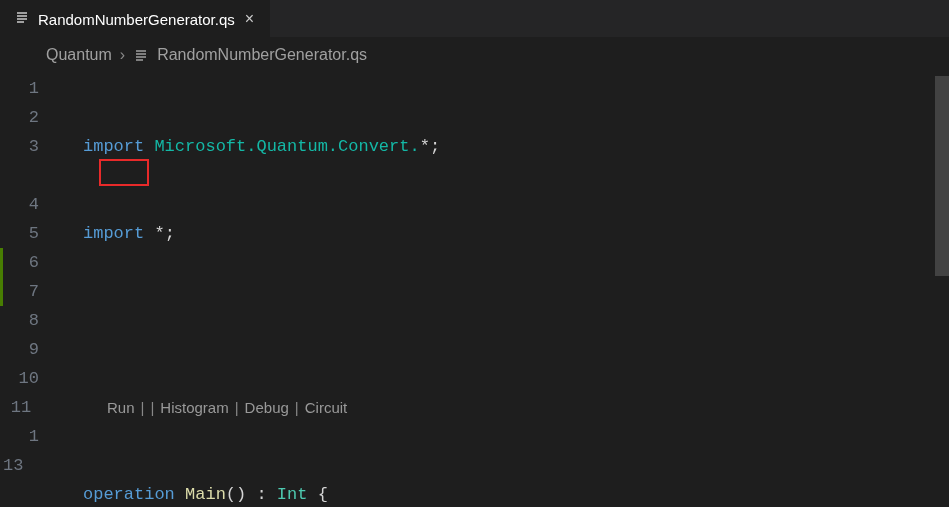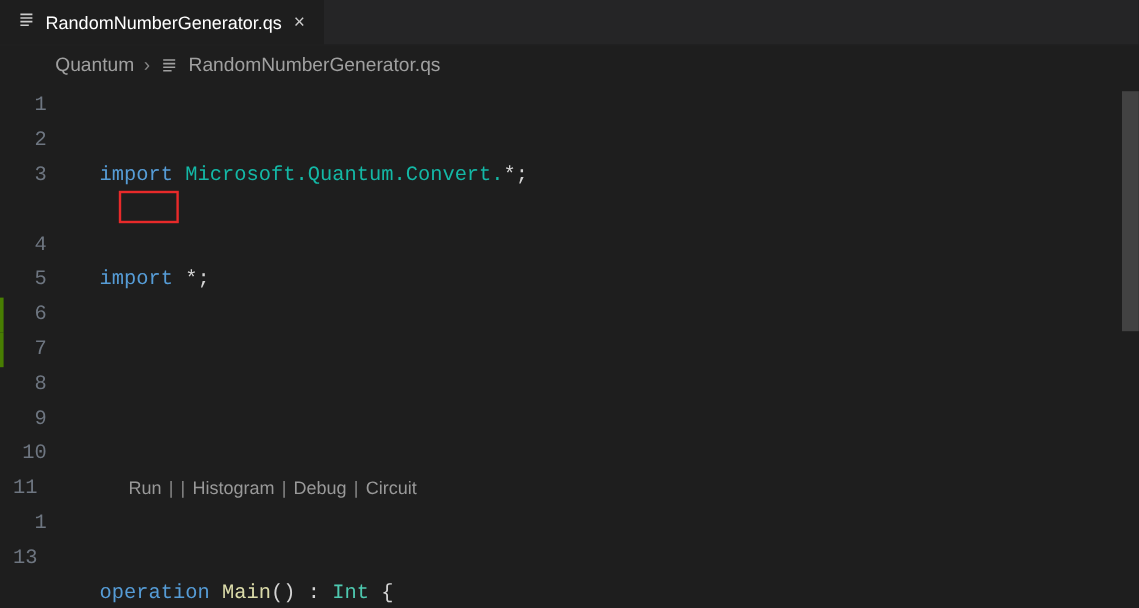--- a/index.html
+++ b/index.html
@@ -192,21 +192,21 @@
       </div>
     <div class="line" style="justify-content:flex-end">
         <span>10</span>
       </div>
     <div class="line" style="justify-content:center">
         <span>11</span>
       </div>
     <div class="line" style="justify-content:flex-end">
         <span>1</span>
       </div>
-    <div class="line" style="justify-content:center">
+    <div class="line" style="justify-content:flex-start">
         <span>13</span>
       </div>
   </div>
 
   <div class="code">
     <div class="line"><span class="t-kw">import</span><span class="t-op"> </span><span class="t-ns">Microsoft.Quantum.Convert.</span><span class="t-op">*</span><span class="t-pun">;</span></div>
     <div class="line"><span class="t-kw">import</span><span class="t-op"> </span><span class="t-op">*</span><span class="t-pun">;</span></div>
     <div class="line"></div>
     <div class="codelens-row">
       <span class="lens-link">Run</span><span class="sep">|</span>

